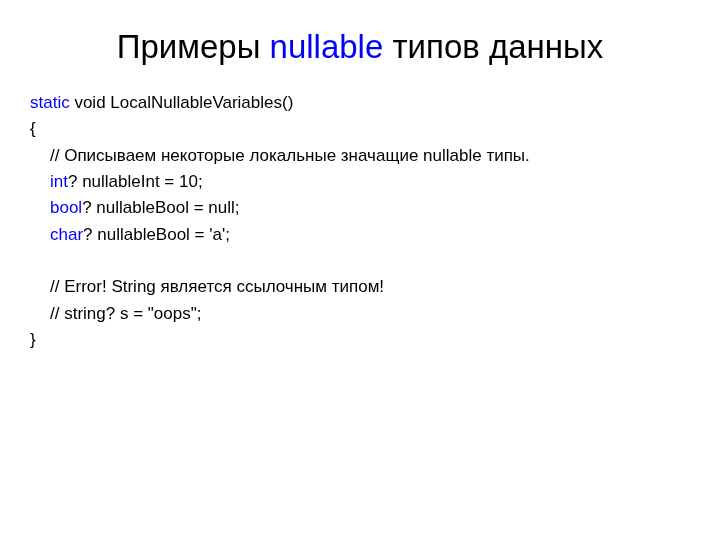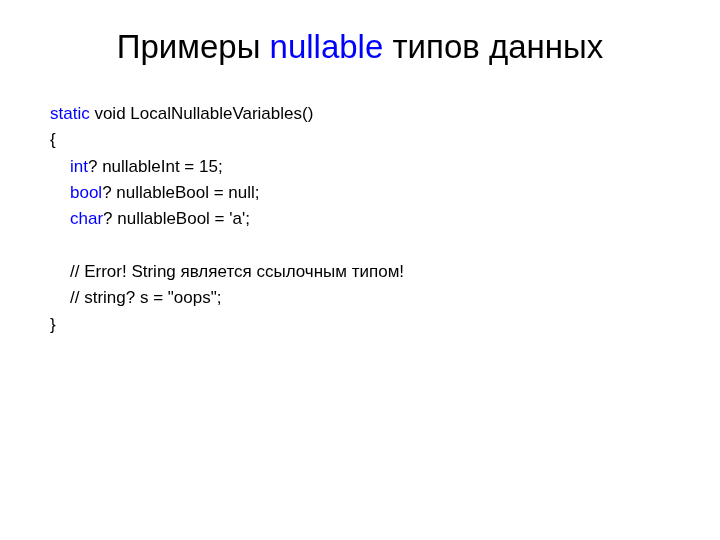--- a/index.html
+++ b/index.html
@@ -11,50 +11,51 @@
     font-family: Arial, Helvetica, sans-serif;
     overflow: hidden;
   }
   .slide {
     box-sizing: border-box;
     padding: 20px 30px 20px 30px;
   }
   .title {
     font-size: 33px;
     text-align: center;
-    margin: 8px 0 35px 0;
+    margin: 8px 0 24px 0;
     color: #000;
     font-weight: normal;
   }
   .title .kw {
     color: #0000ff;
   }
   .code {
     font-size: 17px;
     line-height: 1.55;
     color: #000;
   }
   .code .kw {
     color: #0000ff;
   }
-  .line { white-space: pre; margin-left: 20px; }
+  .line { white-space: pre; }
   .ind { display:inline-block; width: 20px; }
 </style>
 </head>
 <body>
 
 <div class="slide">
   <h1 class="title">
     <span>Примеры </span><span class="kw">nullable</span><span> типов данных</span>
   </h1>
 
   <div class="code">
     <div class="line"><span class="kw">static</span><span> void LocalNullableVariables()</span></div>
     <div class="line">{</div>
-    <div class="line"><span class="ind"></span><span class="kw">int</span><span>? nullableInt = 15;</span></div>
+    <div class="line"><span class="ind"></span><span>// Описываем некоторые локальные значащие nullable типы.</span></div>
+    <div class="line"><span class="ind"></span><span class="kw">int</span><span>? nullableInt = 10;</span></div>
     <div class="line"><span class="ind"></span><span class="kw">bool</span><span>? nullableBool = null;</span></div>
     <div class="line"><span class="ind"></span><span class="kw">char</span><span>? nullableBool = 'a';</span></div>
     <div class="line">&nbsp;</div>
     <div class="line"><span class="ind"></span><span>// Error! String является ссылочным типом!</span></div>
     <div class="line"><span class="ind"></span><span>// string? s = "oops";</span></div>
     <div class="line">}</div>
   </div>
 </div>
 
 </body></html>

